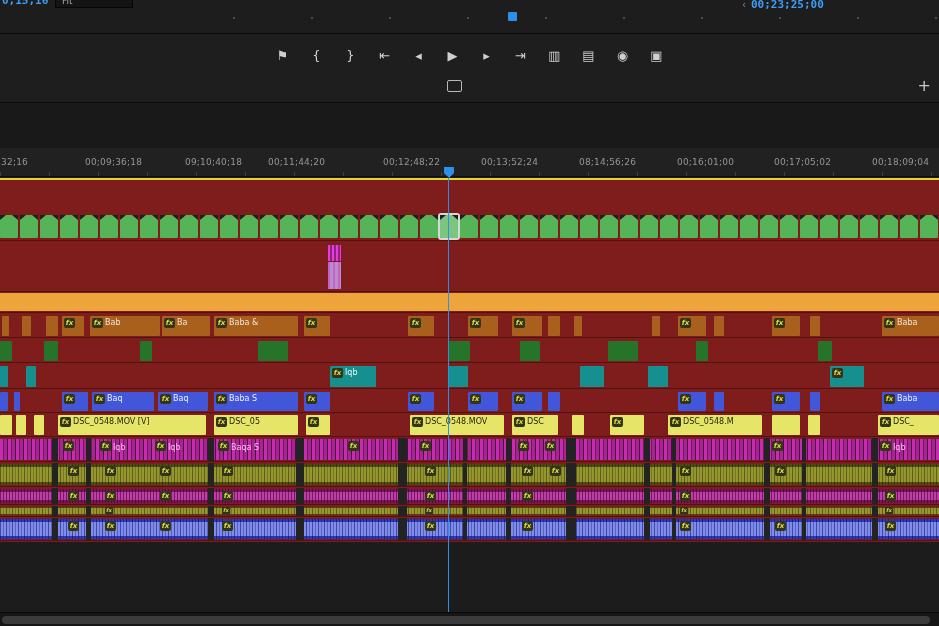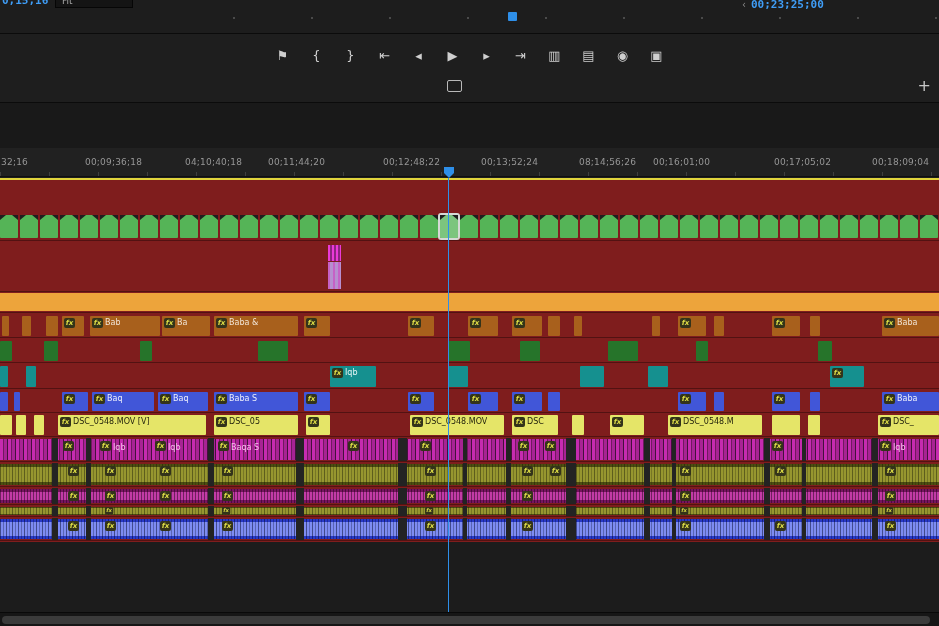--- a/index.html
+++ b/index.html
@@ -139,26 +139,26 @@
       </div>
     <div class="frame-icon"></div>
     <div class="plus">+</div>
   </div>
 
   <div id="midgap"></div>
 
   <div id="ruler">
       <span class="tc" style="left: -14px;">08;32;16</span>
       <span class="tc" style="left: 85px;">00;09;36;18</span>
-      <span class="tc" style="left: 185px;">04;10;40;18</span>
+      <span class="tc" style="left: 185px;">09;10;40;18</span>
       <span class="tc" style="left: 268px;">00;11;44;20</span>
       <span class="tc" style="left: 383px;">00;12;48;22</span>
       <span class="tc" style="left: 481px;">00;13;52;24</span>
       <span class="tc" style="left: 579px;">08;14;56;26</span>
-      <span class="tc" style="left: 653px; text-align: center;">00;16;01;00</span>
+      <span class="tc" style="left: 677px; text-align: center;">00;16;01;00</span>
       <span class="tc" style="left: 774px;">00;17;05;02</span>
       <span class="tc" style="left: 872px;">00;18;09;04</span>
     </div>
   <div id="workbar"></div>
 
   <div id="tracks">
       <div class="track strip" style="top: 34px; height: 27px; --clip: #55b457;">
         <div class="gseg" style="left: 0px; width: 18px;"></div>
         <div class="gseg" style="left: 20px; width: 18px;"></div>
         <div class="gseg" style="left: 40px; width: 18px;"></div>

